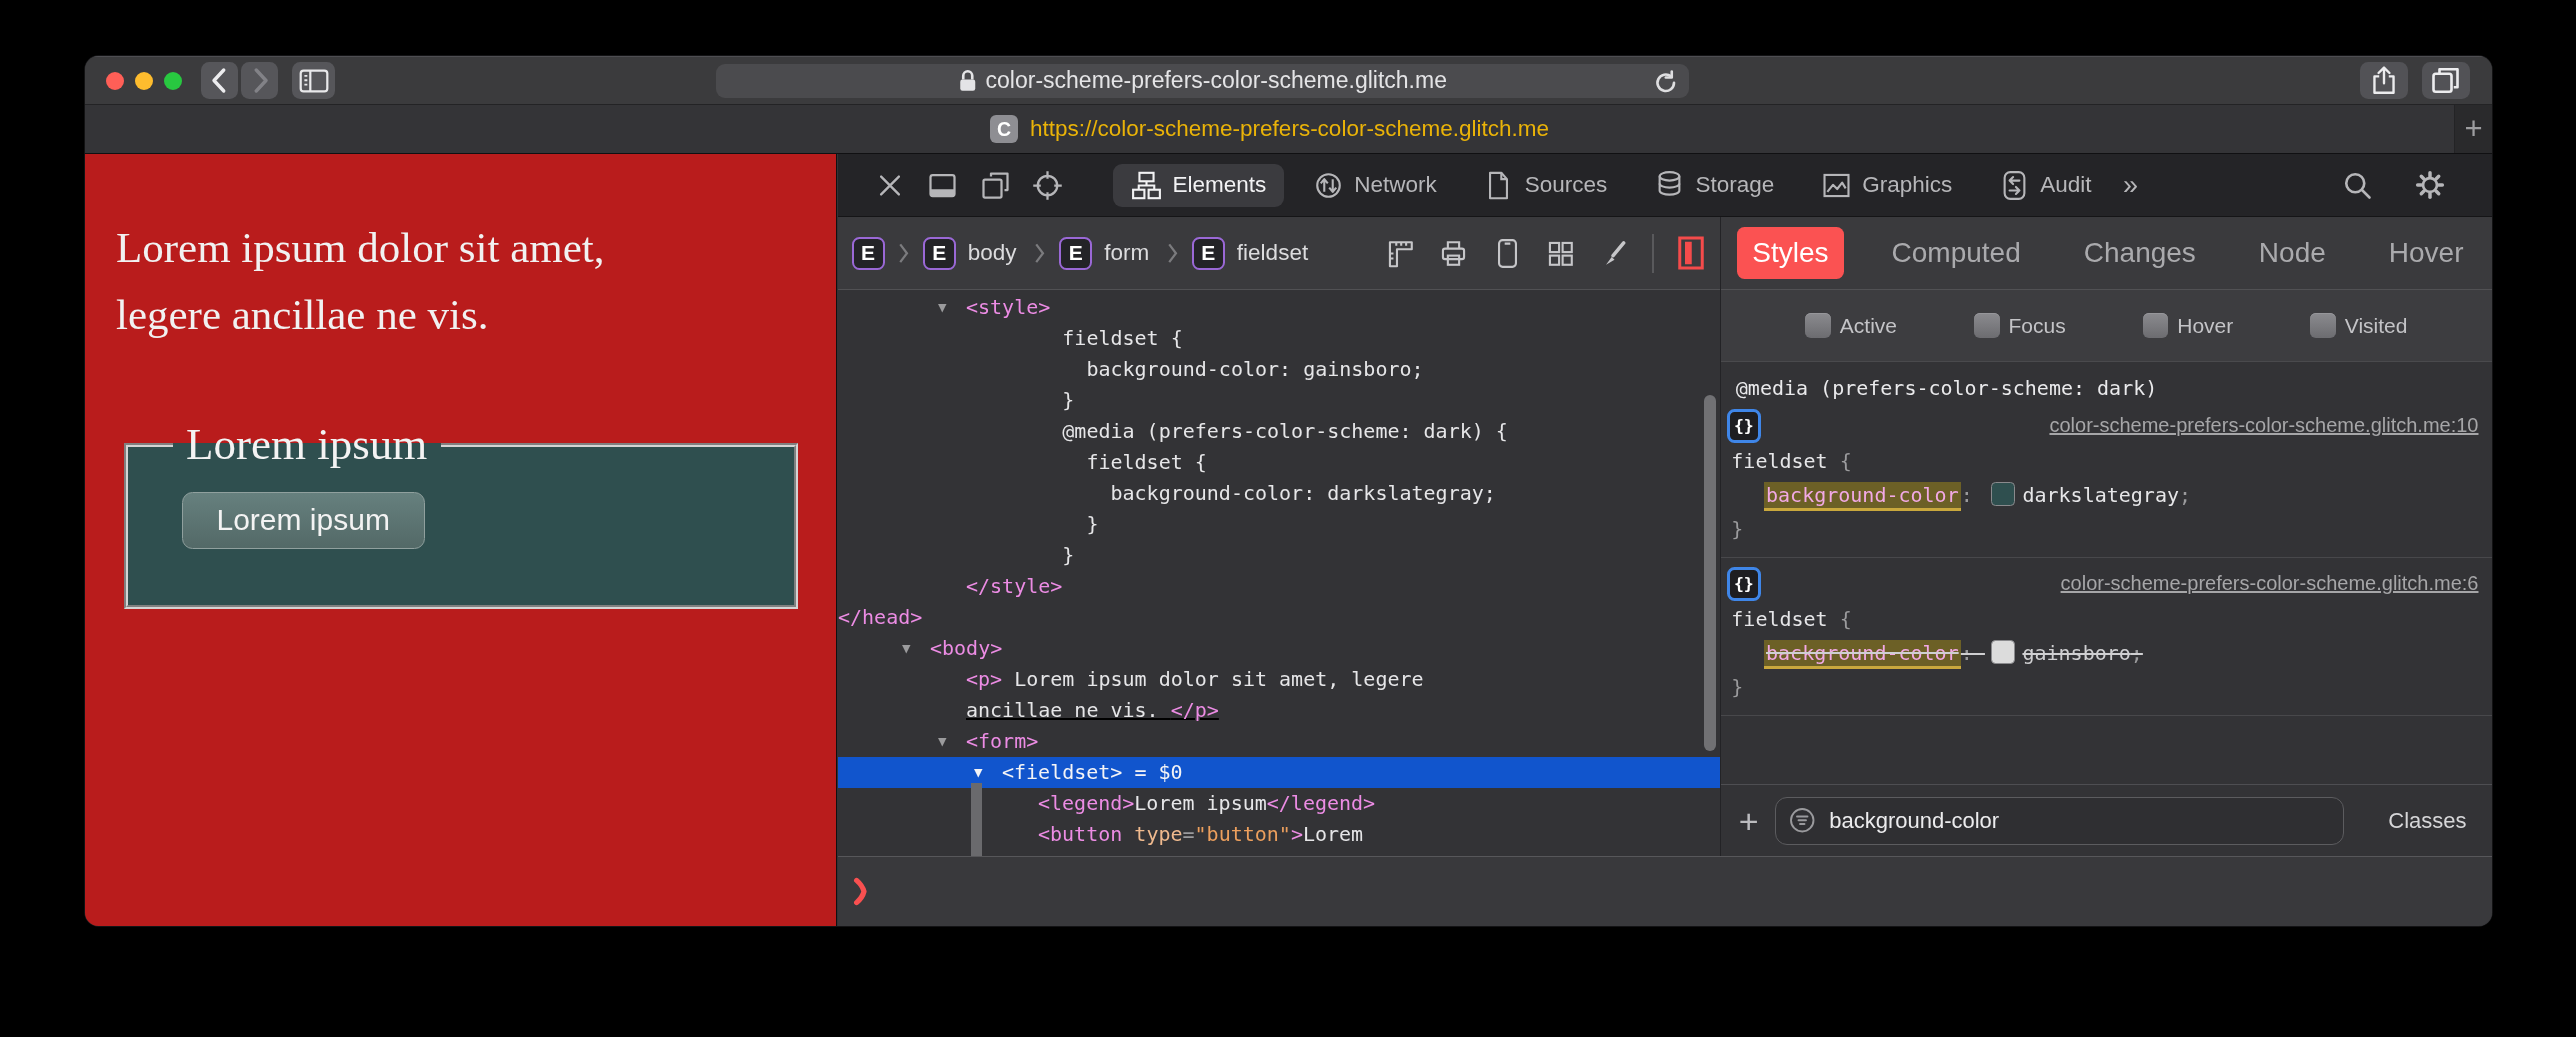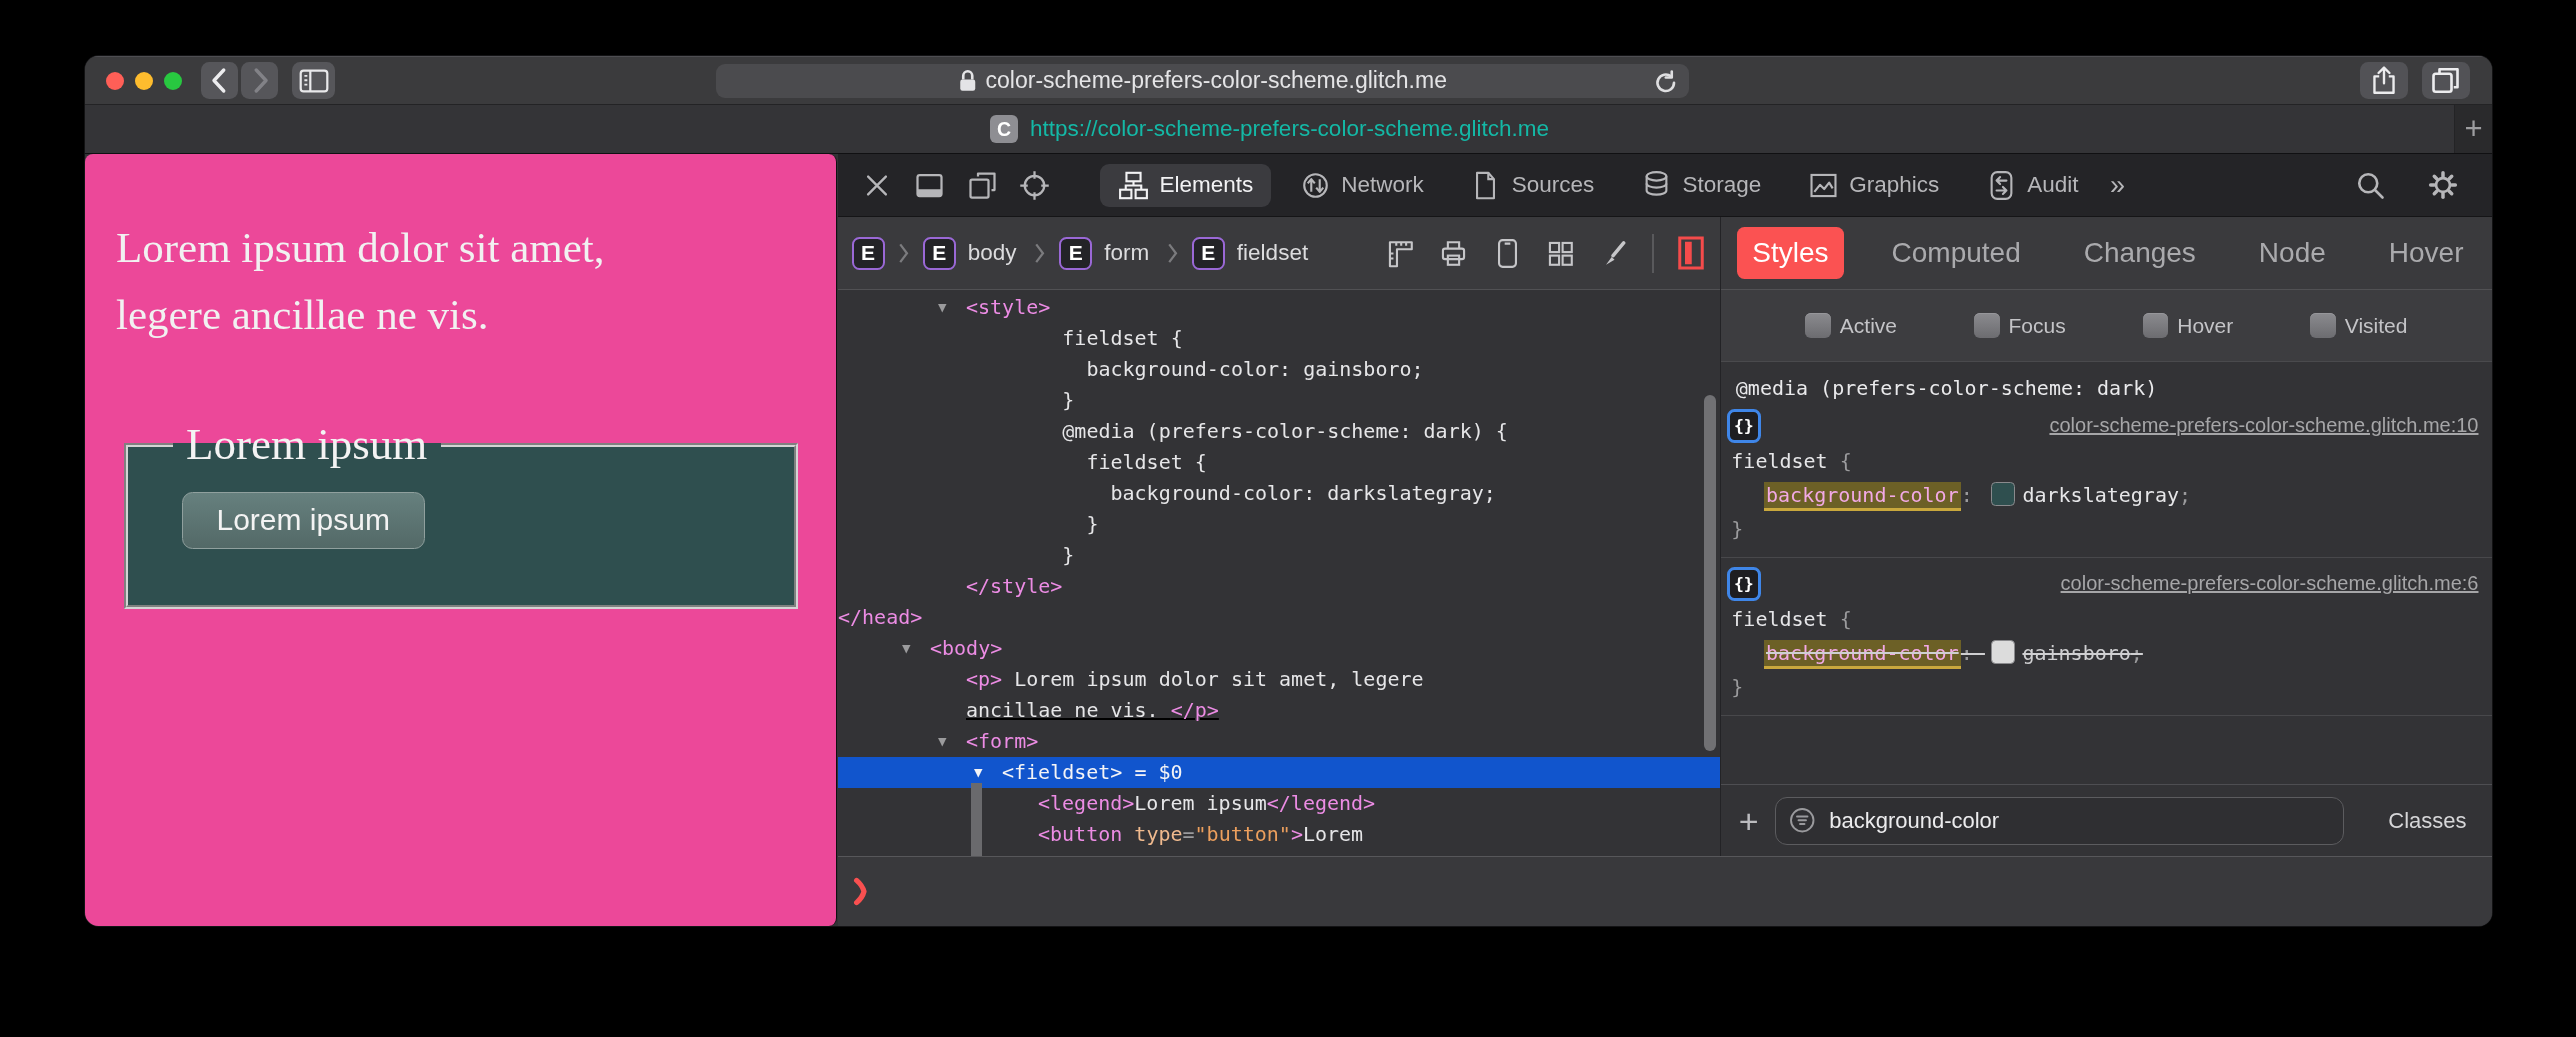--- a/index.html
+++ b/index.html
@@ -17,35 +17,35 @@
   .navbtn{width:37px;height:37px;border-radius:8.2px;background:#56565a;display:flex;align-items:center;justify-content:center;}
   .sidebtn{position:absolute;left:207px;top:6px;width:43px;height:37px;border-radius:8.2px;background:#56565a;display:flex;align-items:center;justify-content:center;color:#e9e9eb;}
   .addrbar{position:absolute;left:631px;top:7.5px;width:973px;height:34px;border-radius:9px;background:#4b4b4e;display:flex;align-items:center;justify-content:center;color:#e4e4e6;font-size:23px;gap:8px;}
   .addr-reload{position:absolute;right:10.5px;top:6px;color:#dedee0;}
   .winbtns{position:absolute;right:22.5px;top:6px;display:flex;gap:13.5px;}
   .winbtn{width:48px;height:37px;border-radius:8.2px;background:#525256;display:flex;align-items:center;justify-content:center;color:#ececee;}
 
   
   .tabbar{position:absolute;left:0;top:49px;width:100%;height:49px;background:#343437;border-bottom:0.7px solid #101012;display:flex;}
   .tab-active{flex:1;display:flex;align-items:center;justify-content:center;gap:12px;background:#343437;border-right:0.7px solid #232325;}
-  .tab-title{font-size:22.5px;color:#14b8a6;}
+  .tab-title{font-size:22.5px;color:#eab308;}
   .favicon{width:28px;height:28px;border-radius:6px;background:#8e8e93;color:#fff;font-size:19.5px;font-weight:bold;display:flex;align-items:center;justify-content:center;}
   .newtab{width:37px;background:#2a2a2c;display:flex;align-items:center;justify-content:center;color:#9d9da0;font-size:31px;font-weight:300;}
 
   
   .content{position:absolute;left:0;top:98px;bottom:0;width:100%;}
   .page{position:absolute;left:0;top:0;bottom:0;width:752px;background:#1c1c1e;padding:60px 0 0 31px;font-family:"Liberation Serif",serif;border-right:1.5px solid #101012;}
   .page p{margin:0;font-size:43px;line-height:67px;color:#f1f1f1;}
   .page fieldset{margin:72px 0 0 7.5px;width:674px;height:189px;padding:0;}
   .page legend{margin-left:45px;padding:0 13.5px;font-size:45px;line-height:49px;color:#f3f3f3;}
   .page button{margin:22.5px 0 0 54px;font-family:"Liberation Sans",sans-serif;font-size:30px;color:#f3f3f3;border-radius:10.5px;padding:10.5px 34px;}
 
   
   .inspector{position:absolute;left:753px;top:0;right:0;bottom:0;background:#333336;}
-  .insp-toolbar{position:absolute;left:0;top:0;right:0;height:63px;background:#242427;border-bottom:0.7px solid #151517;display:flex;align-items:center;padding:0 18px;color:#b6b6b9;}
+  .insp-toolbar{position:absolute;left:0;top:0;right:0;height:63px;background:#242427;border-bottom:0.7px solid #151517;display:flex;align-items:center;padding:0 31px;color:#b6b6b9;}
   .tool-ic{width:42px;height:42px;display:flex;align-items:center;justify-content:center;margin-right:10.5px;}
   .insp-tabs{display:flex;align-items:center;gap:10.5px;margin-left:34px;}
   .insp-tab{display:flex;align-items:center;gap:10.5px;padding:6px 18px;border-radius:9px;font-size:22.5px;color:#b6b6b9;}
   .insp-tab.selected{background:#3b3b3f;color:#f2f2f4;}
   .moretabs{font-size:27px;margin-left:13.5px;color:#b6b6b9;}
   .tool-right{margin-left:auto;display:flex;gap:19.5px;align-items:center;}
 
   .insp-main{position:absolute;left:0;top:63px;right:0;bottom:70px;display:flex;}
   .dom-col{width:908px;border-right:1.5px solid #232326;display:flex;flex-direction:column;}
   .styles-col{flex:1;display:flex;flex-direction:column;}
@@ -172,21 +172,21 @@
   <div class="tabbar">
     <div class="tab-active">
       <span class="favicon">C</span>
       <span class="tab-title">https://color-scheme-prefers-color-scheme.glitch.me</span>
     </div>
     <div class="newtab">+</div>
   </div>
 
   <div class="content">
 
-    <div class="page" style="background: #ec4899; border-radius: 8px;">
+    <div class="page" style="background: #b91c1c;">
       <p><span>Lorem ipsum dolor sit amet,</span><br><span>legere ancillae ne vis.</span></p>
       <fieldset id="page-fieldset" style="background: rgb(47, 79, 79); border: 4.5px groove rgb(212, 212, 212);">
         <legend>Lorem ipsum</legend>
         <button id="page-button" style="background: linear-gradient(rgb(102, 128, 126), rgb(83, 105, 103)); border: 1.5px solid rgb(144, 160, 158);">Lorem ipsum</button>
       </fieldset>
     </div>
 
     <div class="inspector">
 
       <div class="insp-toolbar">

